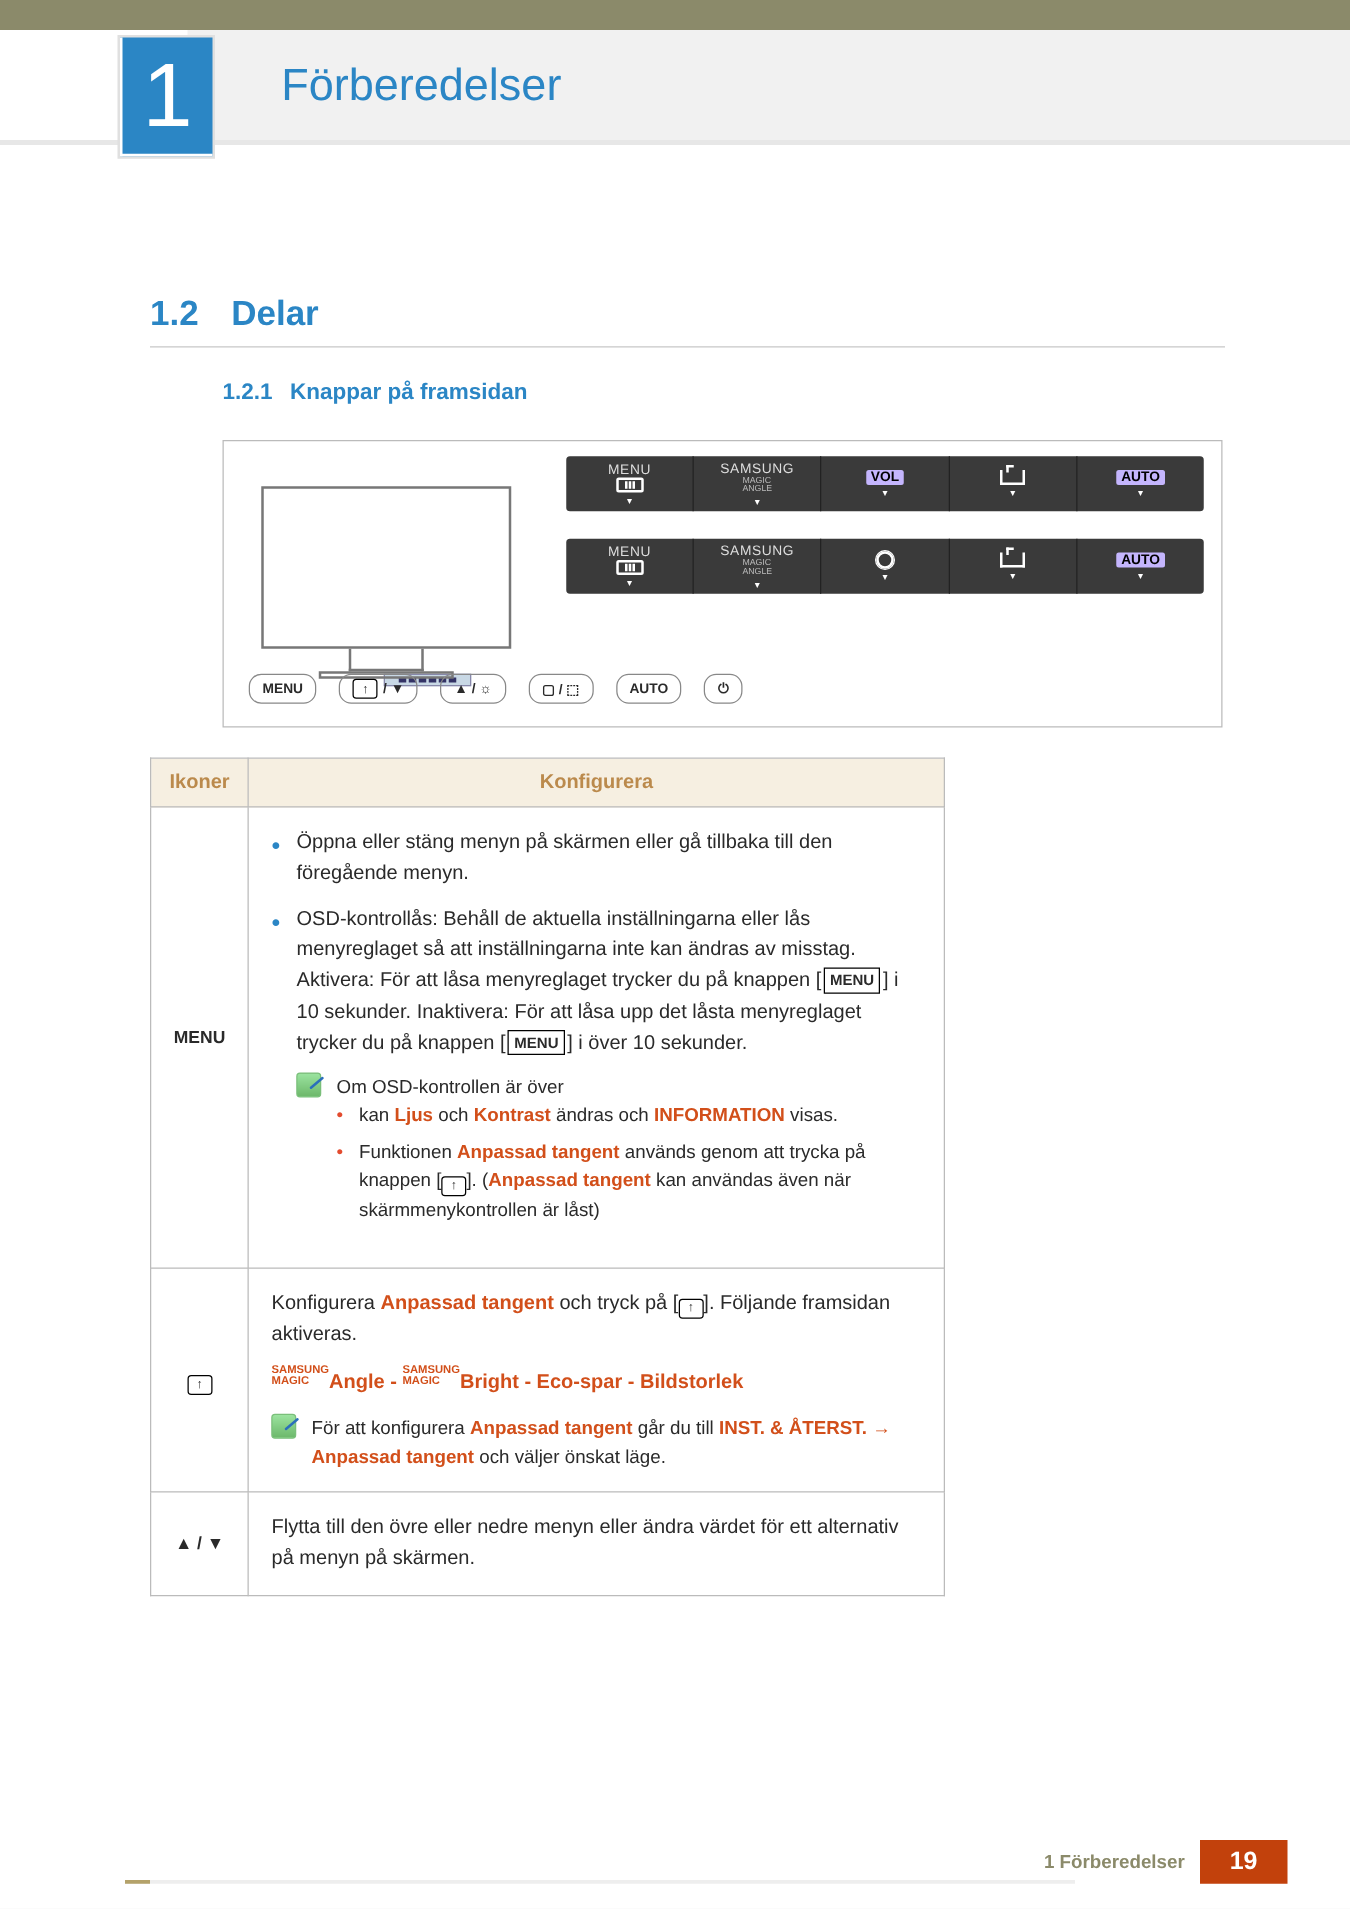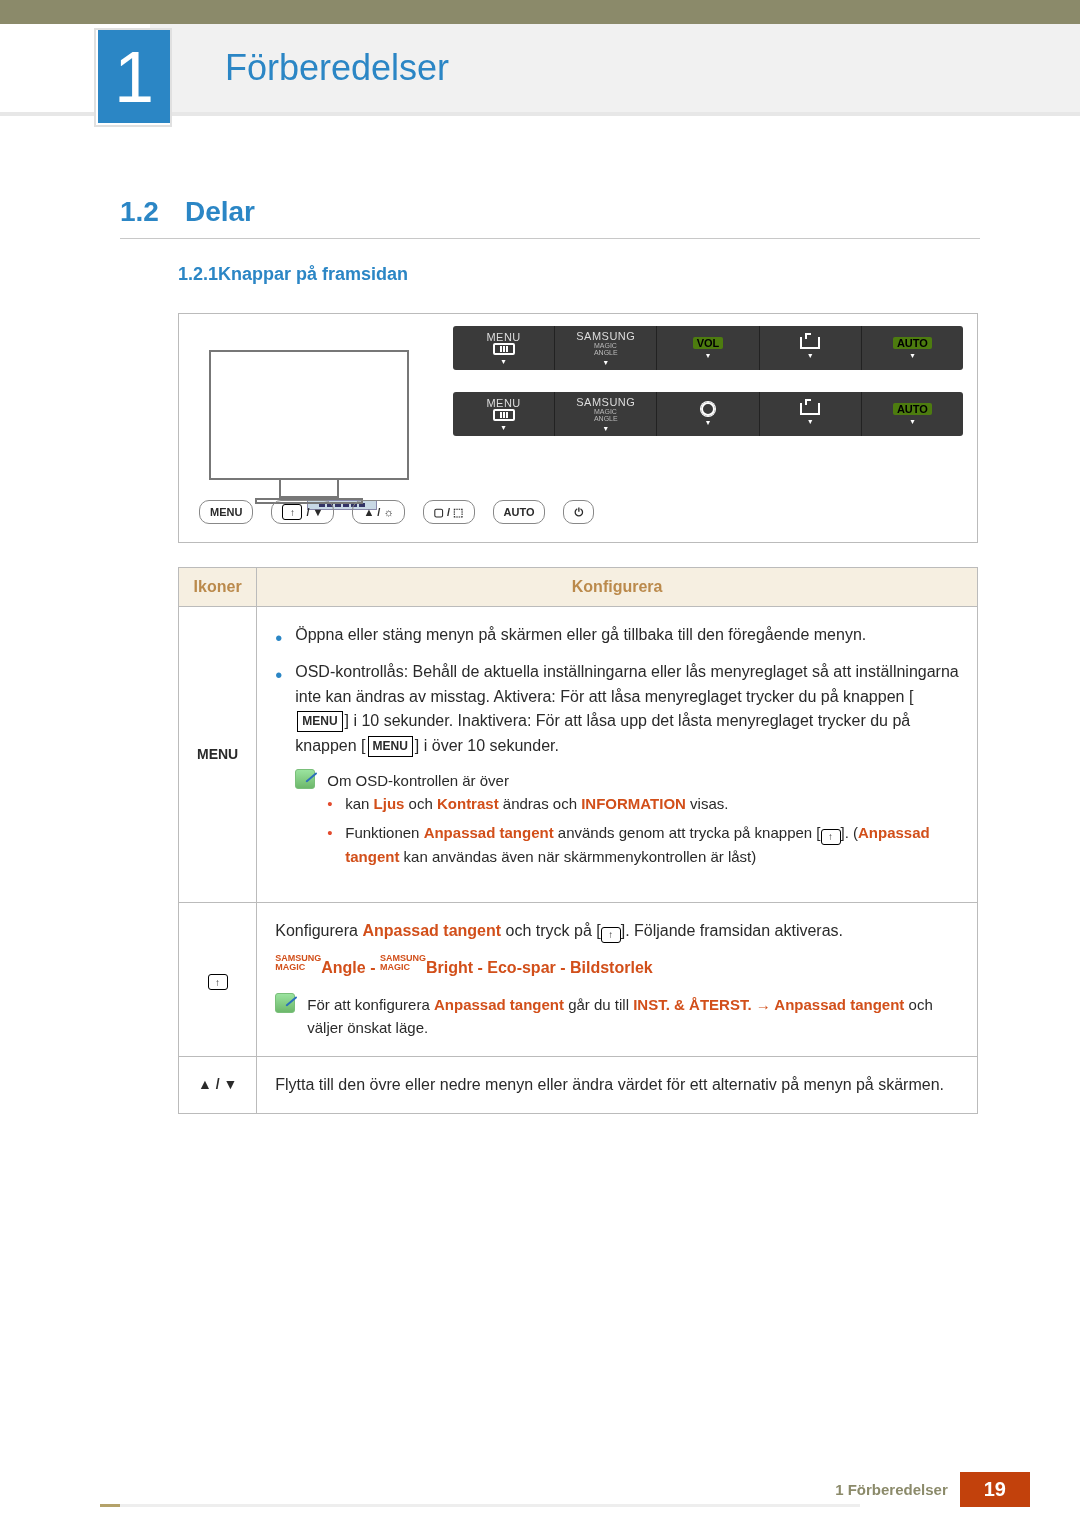--- a/index.html
+++ b/index.html
@@ -56,33 +56,33 @@
     z-index: 2;
     font-family: Arial, sans-serif;
   }
   .chapter-title {
     color: #2b86c5;
     font-size: 36px;
     font-weight: normal;
     margin-left: 40px;
   }
   .content {
-    padding: 80px 100px 0 120px;
+    padding: 119px 100px 0 120px;
     border-radius: 24px;
   }
   .section-h {
     display: flex;
     border-bottom: 1px solid #c8c8c8;
     padding-bottom: 10px;
     margin-bottom: 25px;
     gap: 26px;
   }
   .section-num { color: #2b86c5; font-size: 28px; font-weight: 600;}
   .section-title { color: #2b86c5; font-size: 28px; font-weight: 600;}
-  .subsec { display: flex; margin-left: 58px; margin-bottom: 28px;}
+  .subsec { display: flex; gap: 14px; margin-left: 58px; margin-bottom: 28px;}
   .subsec-num { color: #2b86c5; font-size: 18px; font-weight: 600;}
   .subsec-title { color: #2b86c5; font-size: 18px; font-weight: 700;}
   .note-row { display: flex; gap: 18px; margin-left: 58px; margin-bottom: 26px;}
   .pencil-icon {
     width: 22px; height: 22px; flex-shrink: 0;
     background: linear-gradient(#9be39f,#6db86b);
     border: 1px solid #7abf7a;
     border-radius: 3px;
     position: relative;
   }
@@ -118,31 +118,31 @@
     background:#3a3a3a; color:#fff; height:44px;
     display:flex; align-items:stretch; border-radius:3px;
     margin-left:260px; margin-bottom:22px; font-size:11px;
   }
   .osd-cell { flex:1; border-right:1px solid #222; display:flex; flex-direction:column; align-items:center; justify-content:center; position:relative; padding:4px 2px;}
   .osd-cell:last-child{border:none;}
   .osd-label-top { font-size:11px; color:#ddd; letter-spacing:0.5px;}
   .osd-sub { font-size:7px; color:#bbb; line-height:1;}
   .osd-rect { width:22px;height:12px;border:2px solid #fff;border-radius:2px; display:flex; align-items:center; justify-content:center; gap:1px;}
   .osd-rect span{width:2px;height:6px;background:#fff;}
-  .osd-badge { background:#4d7c0f;color:#000;font-weight:bold; padding:0 4px;border-radius:2px;font-size:11px;}
+  .osd-badge { background:#c4b5fd;color:#000;font-weight:bold; padding:0 4px;border-radius:2px;font-size:11px;}
   .osd-down { font-size:8px; color:#fff; margin-top:2px;}
   .osd-open { width:20px;height:12px;border:2px solid #fff;border-top:none;position:relative;}
   .osd-open::after{content:"";position:absolute;left:3px;top:-4px;width:4px;height:4px;border:2px solid #fff;border-bottom:none;border-right:none;}
   .osd-sun { width:14px;height:14px;border-radius:50%;border:2px solid #fff;box-shadow:0 0 0 1px #fff; font-size:0;}
   
   .btnrow { position:absolute; left:20px; bottom:18px; display:flex; gap:18px; font-size:11px;}
   .btnrow .btn-pill { border:1px solid #888; border-radius:10px; padding:3px 10px; font-weight:bold; display:flex; align-items:center; gap:4px;}
   
   .tbl {
-    margin-left:58px; width:800px; border-collapse:collapse; margin-top:24px;
+    width:636px; border-collapse:collapse; margin-top:24px;
     font-size:16px;
   }
   .tbl th { background:#f6efe1; color:#bb8a4c; font-weight:bold; padding:10px; border:1px solid #bbb; font-size:16px;}
   .tbl td { border:1px solid #bbb; padding:16px 18px; vertical-align:middle; line-height:1.55;}
   .tbl td.icon-cell { text-align:center; font-weight:bold; font-size:14px;}
   .desc ul { list-style:none;}
   .desc > ul > li { position:relative; padding-left:20px; margin-bottom:12px;}
   .desc > ul > li::before { content:"•"; color:#2b86c5; position:absolute; left:0; font-size:20px;}
   .kbd { border:1px solid #000; padding:0 4px; font-size:12px; font-weight:bold; display:inline-block; vertical-align:1px; margin:0 2px;}
   .subnote { display:flex; gap:12px; margin-top:10px;}

